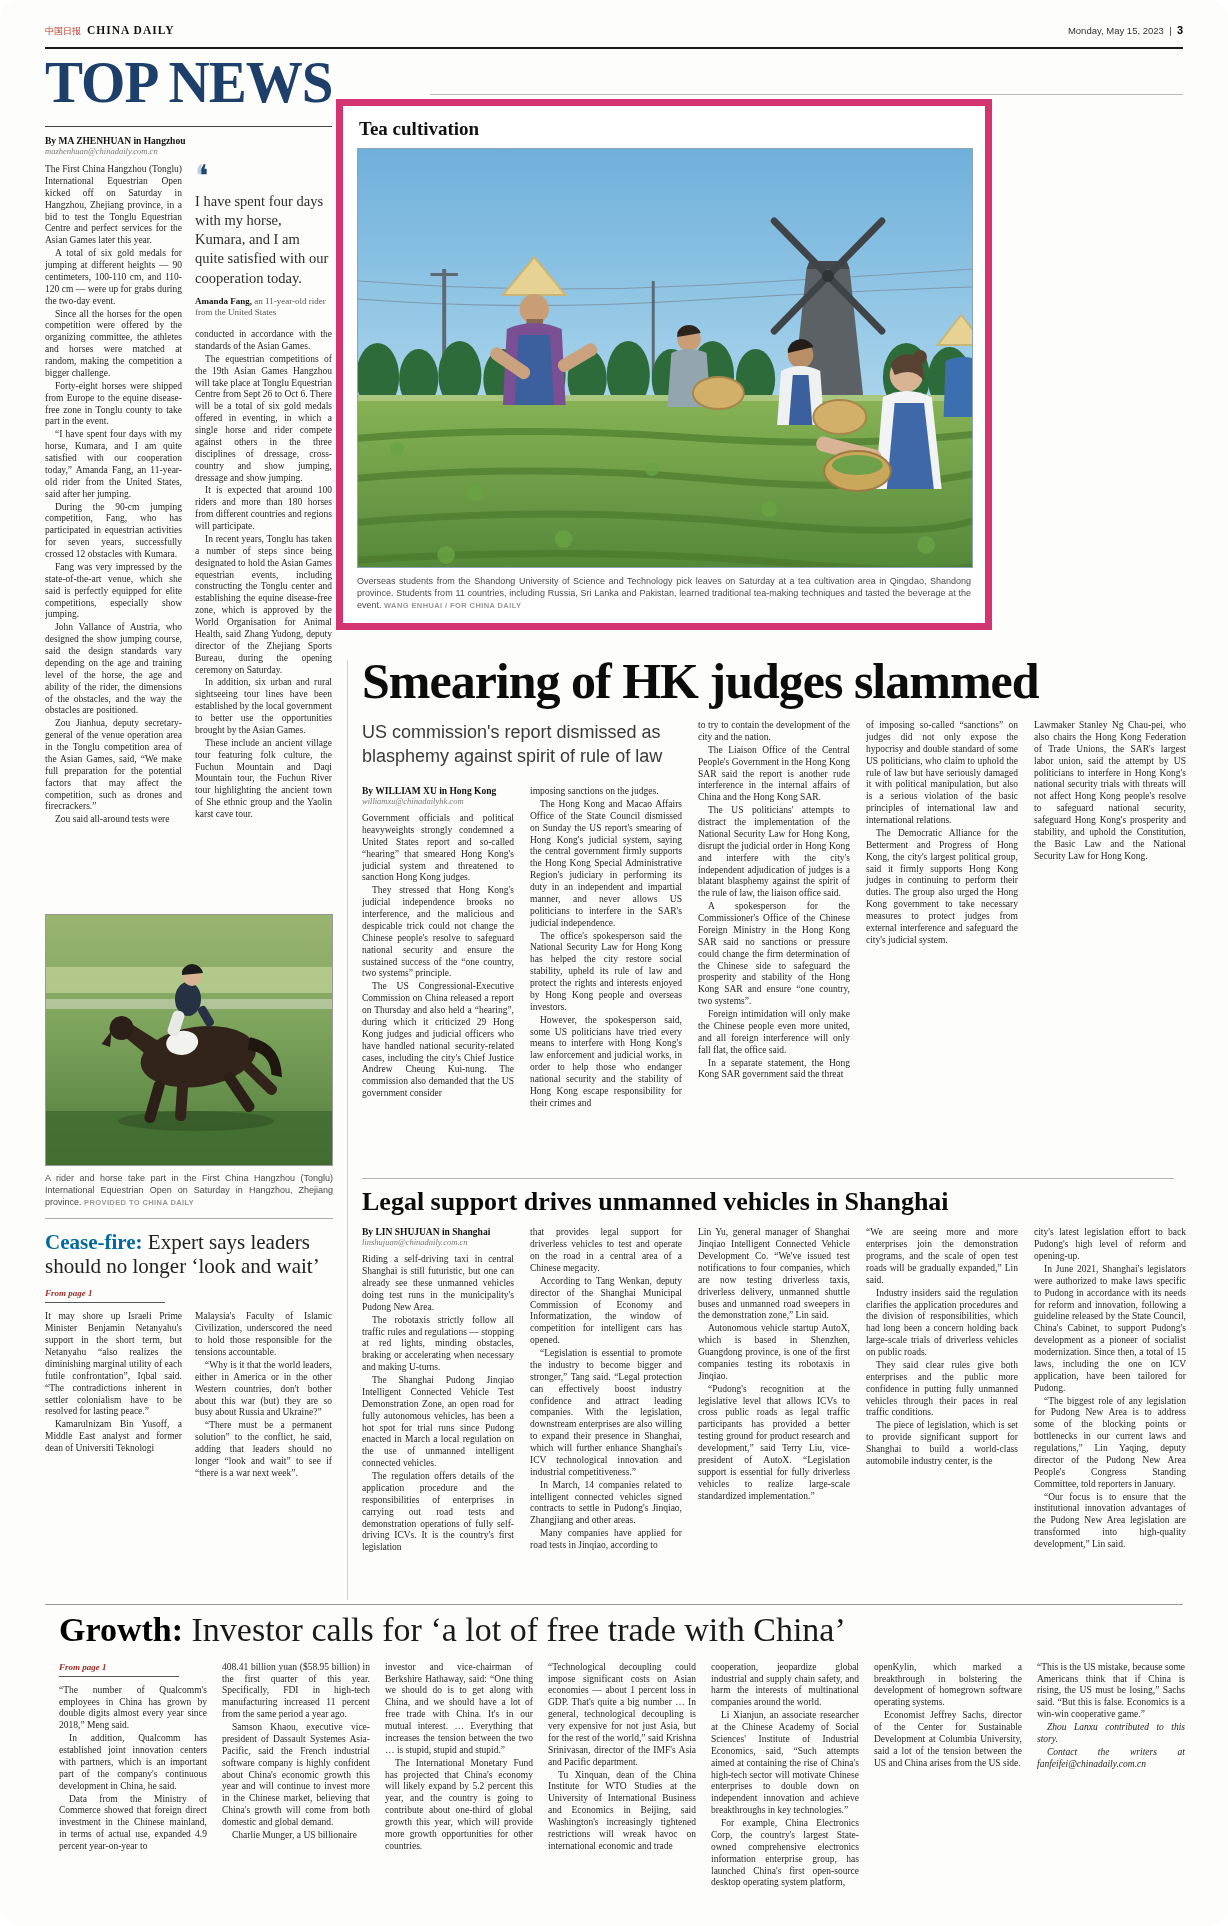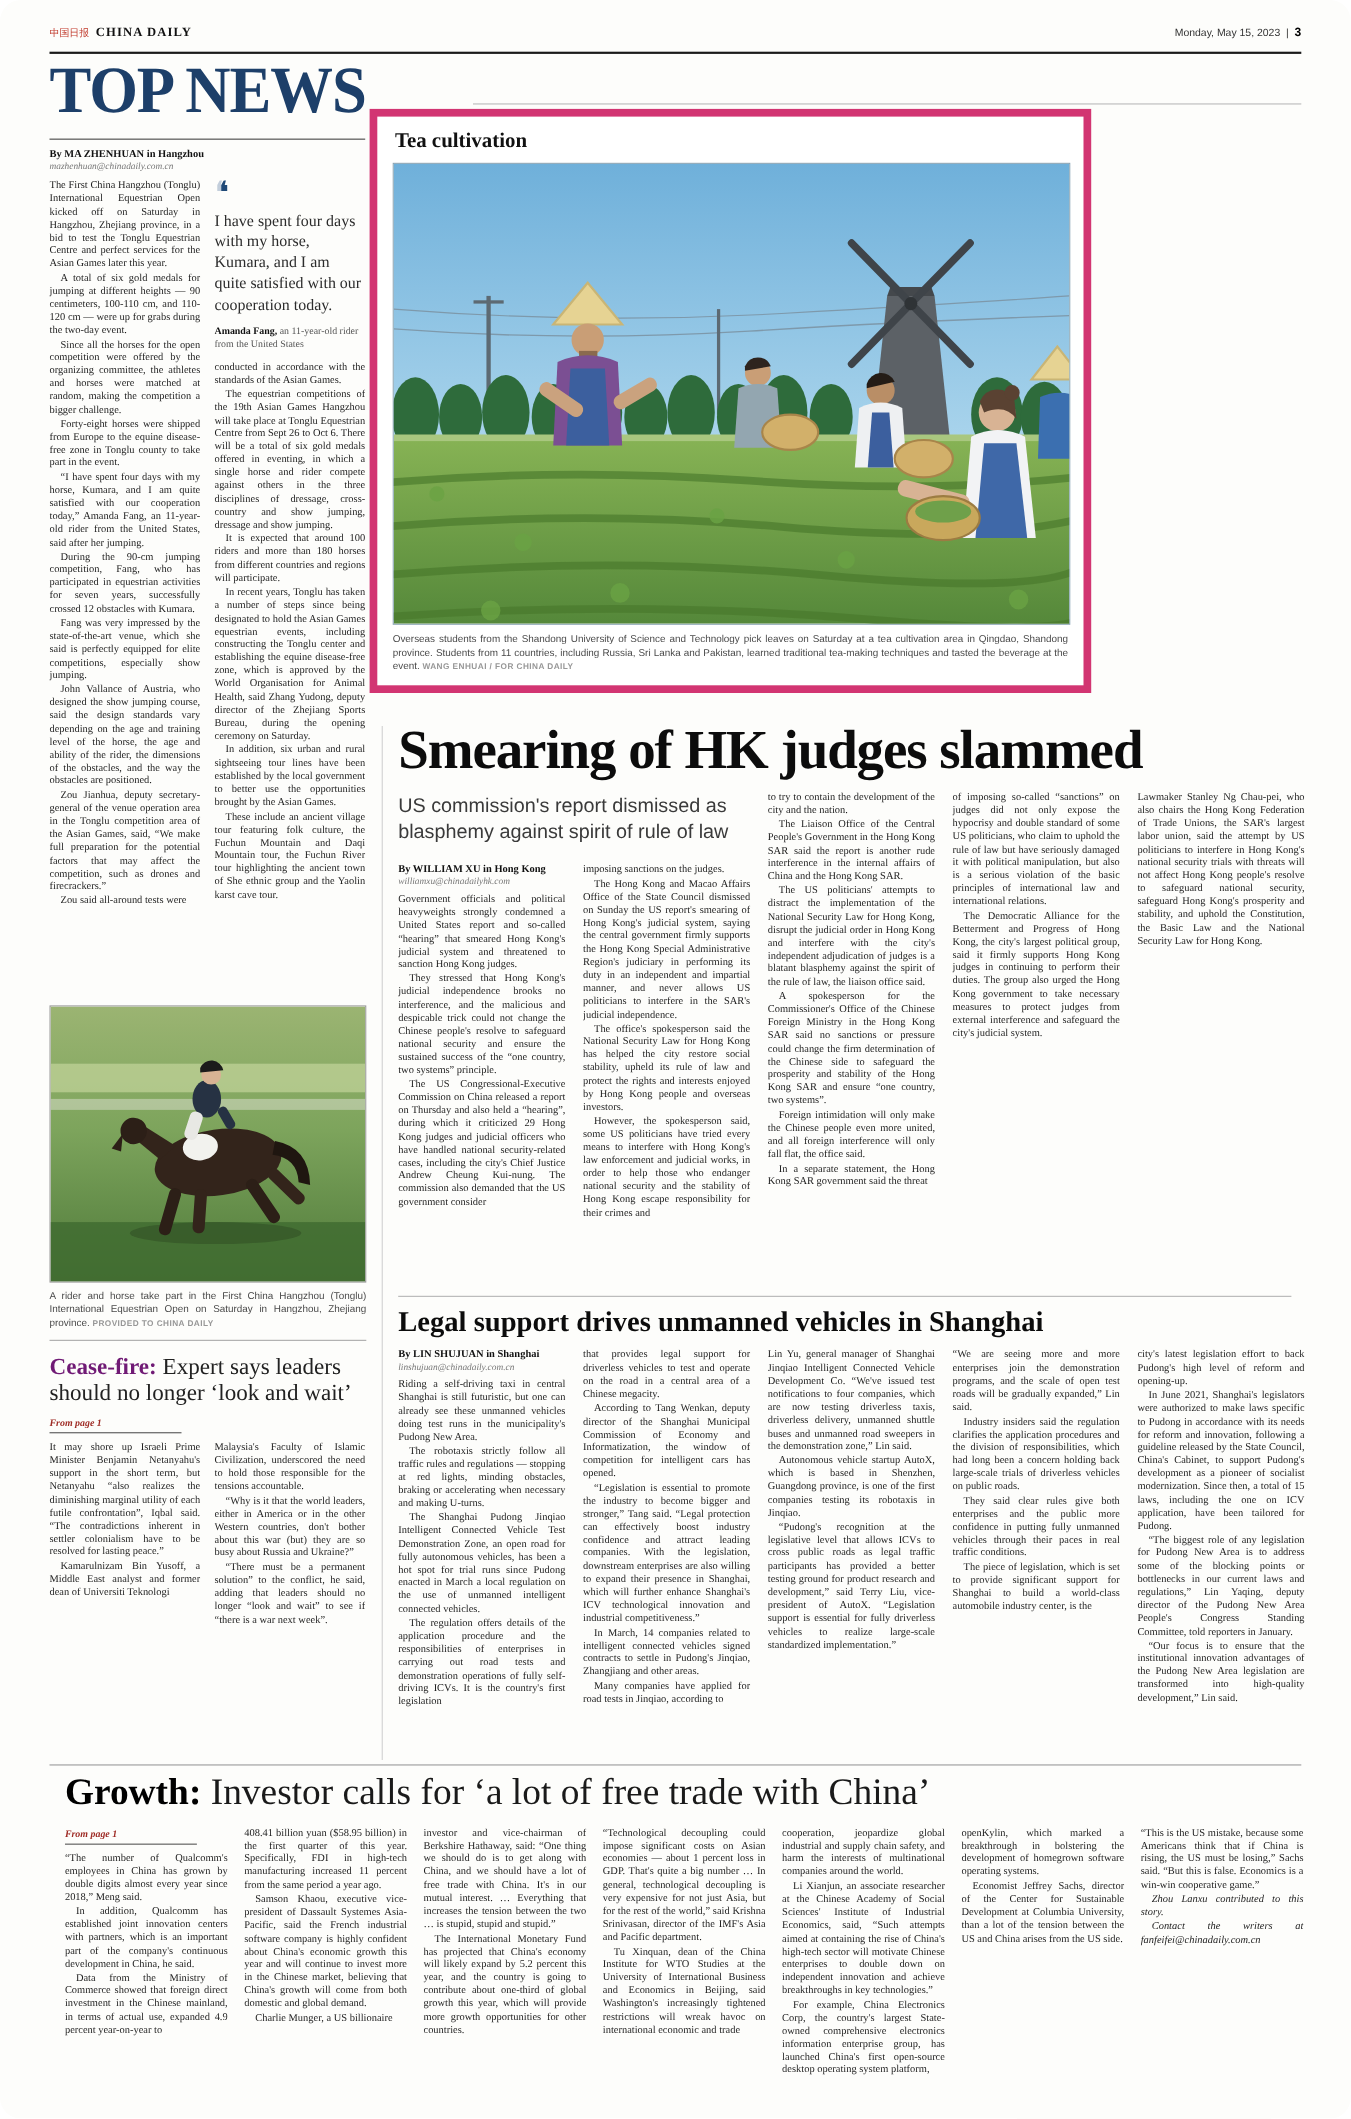--- a/index.html
+++ b/index.html
@@ -33,21 +33,21 @@
   .quote-icon .q1{color:#c3cedb;}
   .quote-icon .q2{color:#1f4977;}
   .quote-text{font-size:14.5px;line-height:1.32;color:#2c2c2c;margin-top:4px;}
   .quote-attr{margin-top:8px;font-size:9px;color:#555;line-height:1.3;}
   .quote-attr b{color:#111;}
   .photo-frame{margin-top:8px;border:1px solid #999;line-height:0;}
   .eq .caption{margin-top:6px;}
   .cf{margin-top:10px;}
   .cf-rule{width:288px;height:1px;background:#aaa;margin:10px 0 12px 0;}
   .cf h3{margin:0 0 10px 0;font-size:21px;line-height:1.12;font-weight:normal;color:#222;}
-  .cf h3 b{color:#701a75;}
+  .cf h3 b{color:#0369a1;}
   .cf .cols{display:flex;gap:13px;height:205px;overflow:hidden;}
   .cf .subcol{width:137px;overflow:hidden;}
   
   .teabox{position:absolute;left:336px;top:99px;width:656px;border:7px solid #d23572;background:#fff;padding:10px 14px 12px 14px;box-sizing:border-box;}
   .tea-kicker{font-size:19px;font-weight:bold;color:#111;margin:2px 0 8px 2px;font-family:"Liberation Serif",serif;}
   .tea-photo{width:100%;height:418px;display:block;border:1px solid #8aa5b5;}
   .teabox .caption{margin-top:7px;}
   
   .sm{position:absolute;left:362px;top:656px;width:824px;}
   .sm h1{margin:0;font-size:50px;line-height:1;font-weight:bold;letter-spacing:-1px;color:#0c0c0c;}
@@ -402,21 +402,21 @@
           <p>“Technological decoupling could impose significant costs on Asian economies — about 1 percent loss in GDP. That's quite a big number … In general, technological decoupling is very expensive for not just Asia, but for the rest of the world,” said Krishna Srinivasan, director of the IMF's Asia and Pacific department.</p>
           <p>Tu Xinquan, dean of the China Institute for WTO Studies at the University of International Business and Economics in Beijing, said Washington's increasingly tightened restrictions will wreak havoc on international economic and trade</p>
         </div>
       <div class="bcol bodytext">
           <p>cooperation, jeopardize global industrial and supply chain safety, and harm the interests of multinational companies around the world.</p>
           <p>Li Xianjun, an associate researcher at the Chinese Academy of Social Sciences' Institute of Industrial Economics, said, “Such attempts aimed at containing the rise of China's high-tech sector will motivate Chinese enterprises to double down on independent innovation and achieve breakthroughs in key technologies.”</p>
           <p>For example, China Electronics Corp, the country's largest State-owned comprehensive electronics information enterprise group, has launched China's first open-source desktop operating system platform,</p>
         </div>
       <div class="bcol bodytext">
           <p>openKylin, which marked a breakthrough in bolstering the development of homegrown software operating systems.</p>
-          <p>Economist Jeffrey Sachs, director of the Center for Sustainable Development at Columbia University, than a lot of the tension between the US and China arises from the US side.</p>
+          <p>Economist Jeffrey Sachs, director of the Center for Sustainable Development at Columbia University, said a lot of the tension between the US and China arises from the US side.</p>
         </div>
       <div class="bcol bodytext">
           <p>“This is the US mistake, because some Americans think that if China is rising, the US must be losing,” Sachs said. “But this is false. Economics is a win-win cooperative game.”</p>
           <p>Zhou Lanxu contributed to this story.</p>
           <p>Contact the writers at fanfeifei@chinadaily.com.cn</p>
         </div>
     </div>
   </div>
 
 </div>

